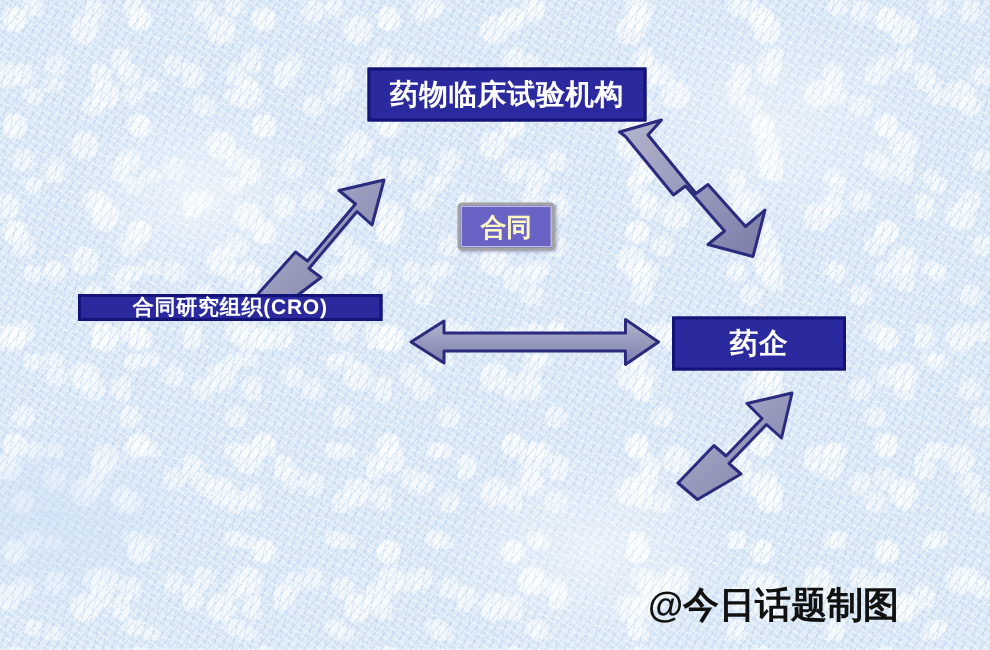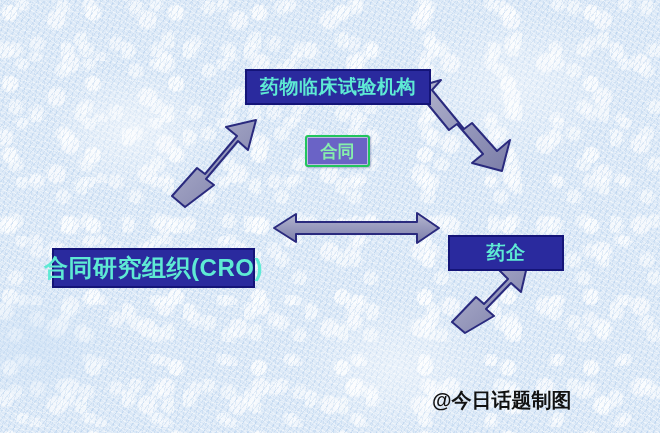--- a/index.html
+++ b/index.html
@@ -44,50 +44,49 @@
       radial-gradient(ellipse 160px 110px at 78% 20%, rgba(255,255,255,.35), rgba(255,255,255,0) 70%),
       radial-gradient(ellipse 140px 100px at 60% 85%, rgba(255,255,255,.40), rgba(255,255,255,0) 70%),
       radial-gradient(ellipse 130px 95px at 5% 80%, rgba(200,222,245,.45), rgba(255,255,255,0) 70%);
   }
   
   .node{
     position:absolute;
     background:#2a2a9e;
     border:2px solid #141478;
     box-sizing:border-box;
-    color:#5eead4;
+    color:#ffffff;
     display:flex;align-items:center;justify-content:center;
     font-weight:bold;
     letter-spacing:.5px;
     white-space:nowrap;
     z-index:5;
-    margin-top:24px;
   }
   #node-institution{left:245px;top:45px;width:186px;height:36px;font-size:19px;}
-  #node-cro{left:52px;top:224px;width:203px;height:40px;font-size:24px;}
+  #node-cro{left:52px;top:196px;width:203px;height:18px;font-size:14px;}
   #node-pharma{left:448px;top:211px;width:116px;height:36px;font-size:19px;}
   #node-cfda{left:212px;top:327px;width:243px;height:34px;font-size:19px;}
   
   #label-contract{
     position:absolute;left:305px;top:135px;width:65px;height:32px;
     box-sizing:border-box;
     background:#6a63c6;
-    border:2px solid #22c55e;
+    border:2px solid #a3a3a3;
     border-radius:3px;
     box-shadow:0 0 0 1px rgba(255,255,255,.55) inset, 1px 1px 2px rgba(60,60,120,.35);
-    color:#86efac;font-size:17px;font-weight:bold;
+    color:#fef9c3;font-size:17px;font-weight:bold;
     display:flex;align-items:center;justify-content:center;
     z-index:5;
   }
   
   #arrows{position:absolute;inset:0;z-index:3;}
   
   #watermark{
     position:absolute;left:432px;top:387px;
-    font-size:20px;font-weight:bold;color:#111111;
+    font-size:24px;font-weight:bold;color:#111111;
     letter-spacing:0px;white-space:nowrap;
     z-index:6;
   }
 </style>
 </head>
 <body>
 
 <div id="canvas">
 
   <div class="tex tex1"></div>

